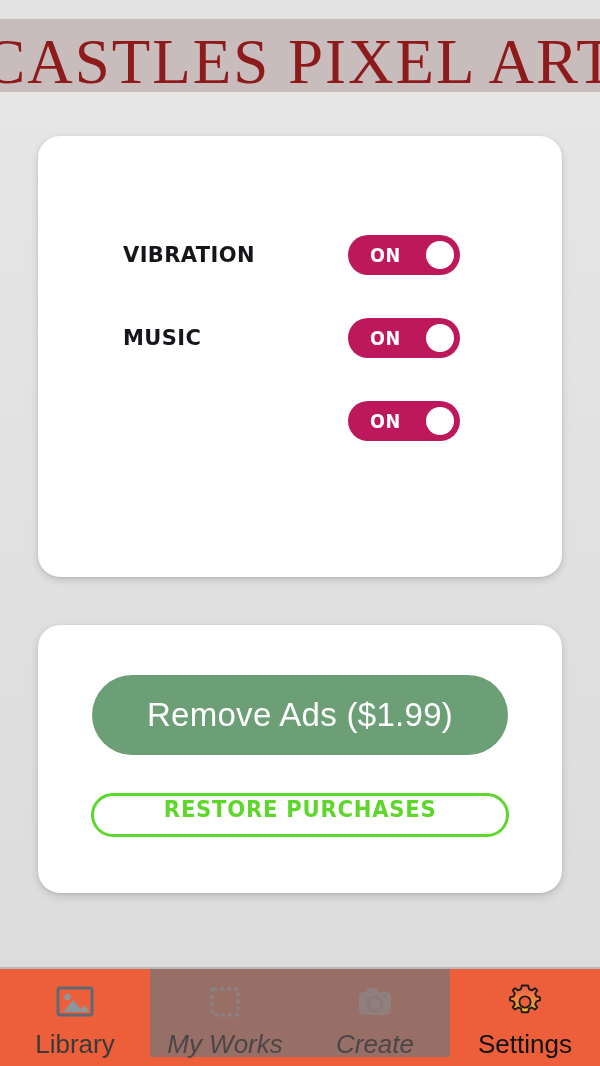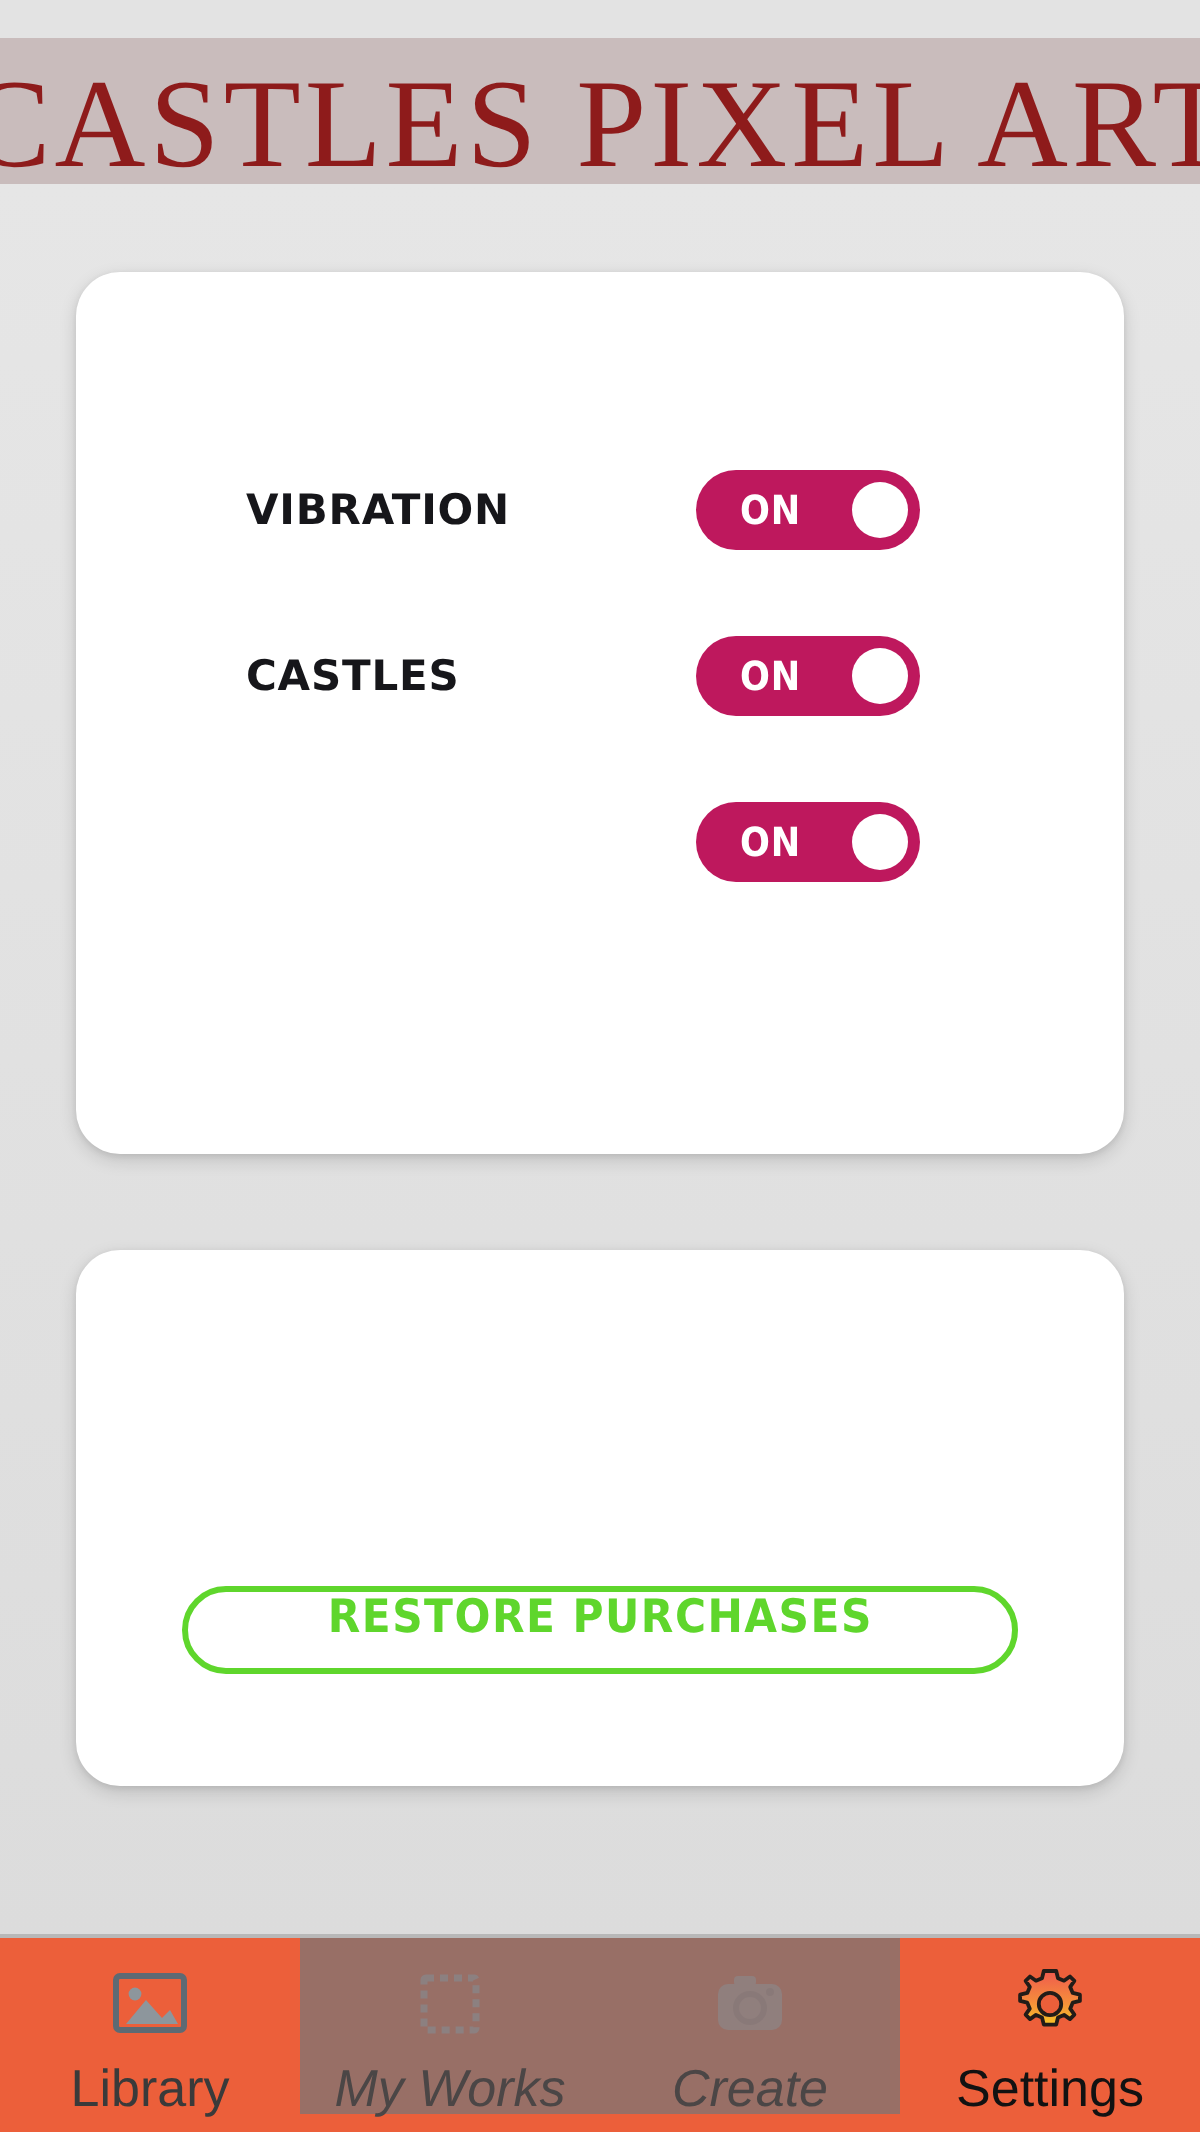--- a/index.html
+++ b/index.html
@@ -243,38 +243,39 @@
 
       <div class="setting-row">
         <div class="setting-label">VIBRATION</div>
         <div class="toggle">
           <span class="toggle-text">ON</span>
           <span class="knob"></span>
         </div>
       </div>
 
       <div class="setting-row">
-        <div class="setting-label">CASTLES</div>
+        <div class="setting-label">MUSIC</div>
         <div class="toggle">
           <span class="toggle-text">ON</span>
           <span class="knob"></span>
         </div>
       </div>
 
       <div class="setting-row">
         <div class="toggle">
           <span class="toggle-text">ON</span>
           <span class="knob"></span>
         </div>
       </div>
 
     </div>
   </div>
 
   <div class="card" id="purchase-card">
+    <button id="remove-ads-button">Remove Ads ($1.99)</button>
 
     <div id="restore-purchases-button">
       <span class="rp-text">RESTORE PURCHASES</span>
     </div>
   </div>
 
 </div>
 
 <div id="bottom-nav">
 

